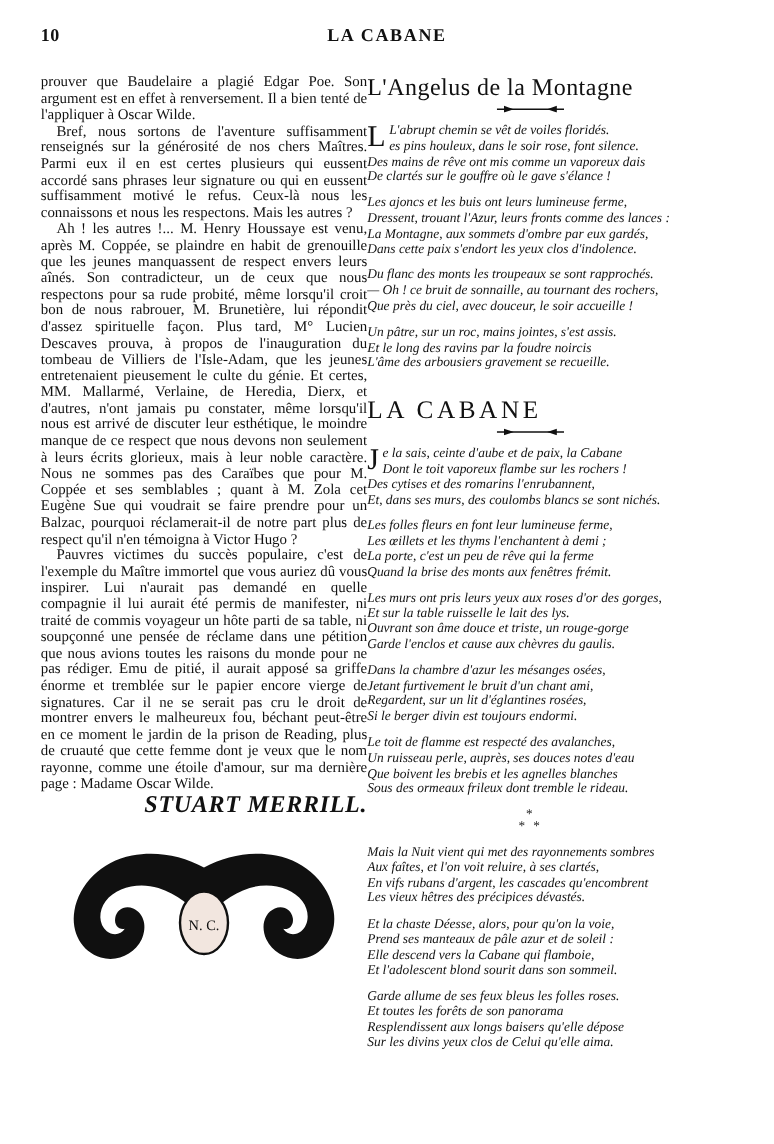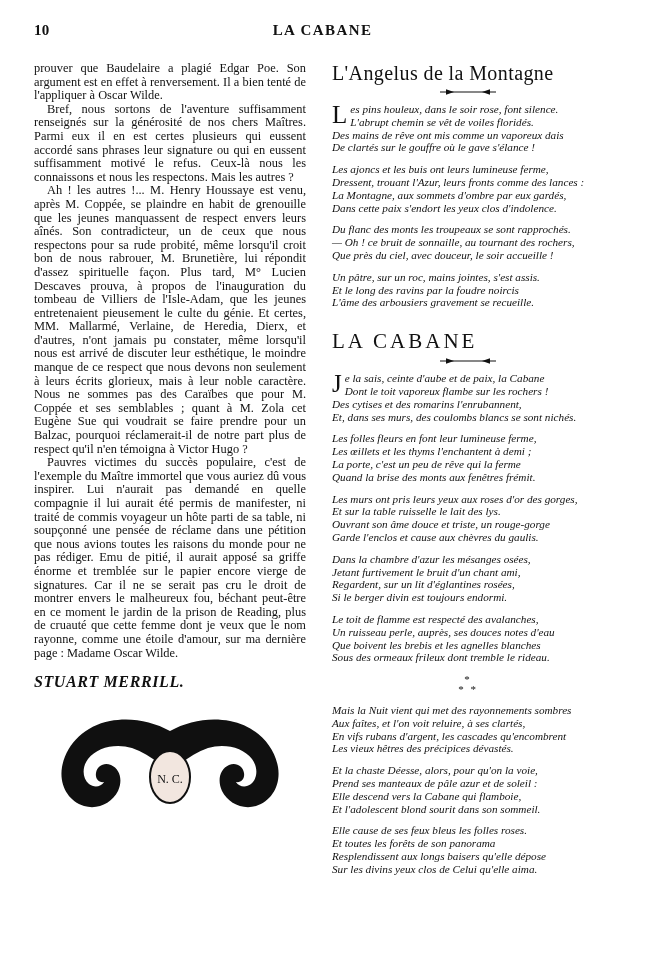--- a/index.html
+++ b/index.html
@@ -40,42 +40,40 @@
     right: 0;
     text-align: center;
     font-family: "Liberation Serif", serif;
     font-weight: bold;
     font-size: 15px;
     letter-spacing: 1.4px;
   }
   .columns {
     display: flex;
     margin-top: 14px;
-    gap: 26px;
   }
   .col {
     width: 272px;
   }
   .col-left p {
     margin: 0;
     font-size: 12.4px;
     line-height: 13.6px;
     text-align: justify;
     text-indent: 13px;
     hyphens: auto;
   }
   .col-left p.first {
     text-indent: 0;
   }
   .signature {
-    margin-top: 13px;
-    text-align: left;
+    text-align: right;
     font-style: italic;
     font-weight: bold;
-    font-size: 16px;
+    font-size: 20px;
     letter-spacing: 0.6px;
   }
   
   .ornament {
     margin-top: 14px;
     height: 120px;
     position: relative;
   }
   .ornament svg {
     display: block;
@@ -169,22 +167,22 @@
       <div class="rule-orn">
         <svg width="56" height="7" viewBox="0 0 56 7">
           <path d="M0 4 L56 4" stroke="#111" stroke-width="1.2"></path>
           <path d="M6 1.2 L14 4 L6 6.8 Z" fill="#111"></path>
           <path d="M50 1.2 L42 4 L50 6.8 Z" fill="#111"></path>
         </svg>
       </div>
 
       <div class="stanza dropcap-wrap">
         <span class="dropcap">L</span>
+        <span class="ln">L'abrupt chemin se vêt de voiles floridés.</span>
         <span class="ln">es pins houleux, dans le soir rose, font silence.</span>
-        <span class="ln">L'abrupt chemin se vêt de voiles floridés.</span>
         <span class="ln">Des mains de rêve ont mis comme un vaporeux dais</span>
         <span class="ln">De clartés sur le gouffre où le gave s'élance !</span>
       </div>
 
       <div class="stanza">
         <span class="ln">Les ajoncs et les buis ont leurs lumineuse ferme,</span>
         <span class="ln">Dressent, trouant l'Azur, leurs fronts comme des lances :</span>
         <span class="ln">La Montagne, aux sommets d'ombre par eux gardés,</span>
         <span class="ln">Dans cette paix s'endort les yeux clos d'indolence.</span>
       </div>
@@ -259,21 +257,21 @@
       </div>
 
       <div class="stanza">
         <span class="ln">Et la chaste Déesse, alors, pour qu'on la voie,</span>
         <span class="ln">Prend ses manteaux de pâle azur et de soleil :</span>
         <span class="ln">Elle descend vers la Cabane qui flamboie,</span>
         <span class="ln">Et l'adolescent blond sourit dans son sommeil.</span>
       </div>
 
       <div class="stanza">
-        <span class="ln">Elle cause de ses feux bleus les folles roses.</span>
+        <span class="ln">Garde allume de ses feux bleus les folles roses.</span>
         <span class="ln">Et toutes les forêts de son panorama</span>
         <span class="ln">Resplendissent aux longs baisers qu'elle dépose</span>
         <span class="ln">Sur les divins yeux clos de Celui qu'elle aima.</span>
       </div>
 
     </div>
   </div>
 </div>
 
 </body></html>

